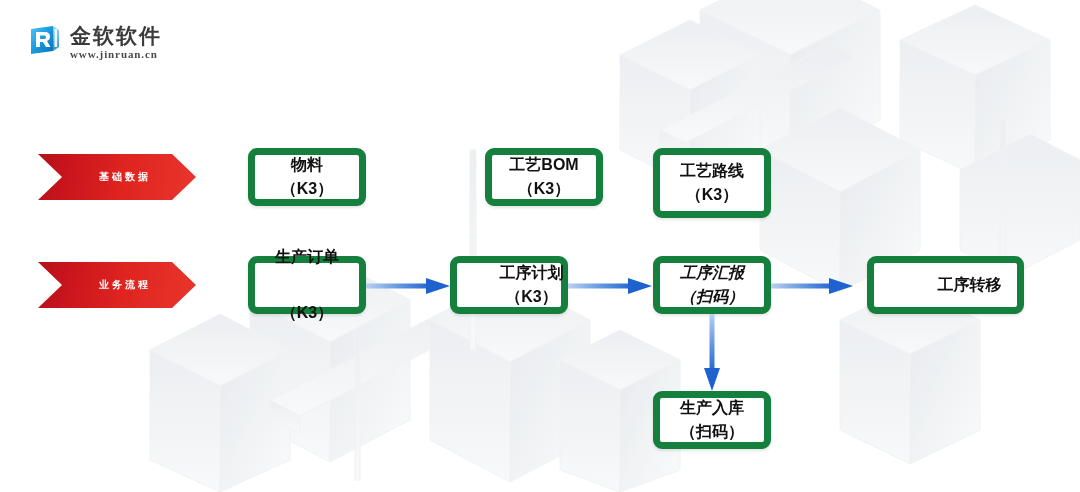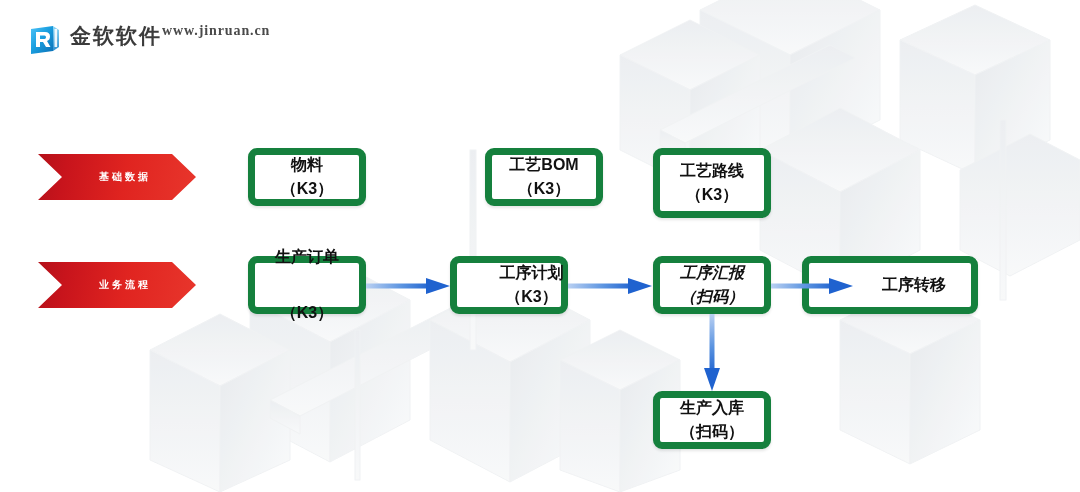--- a/index.html
+++ b/index.html
@@ -33,35 +33,35 @@
     display: flex;
     align-items: flex-start;
   }
   #logo-mark {
     width: 34px; height: 34px;
     flex: 0 0 auto;
   }
   #logo-text-wrap {
     margin-left: 8px;
     display: flex;
-    flex-direction: row;
+    flex-direction: column;
     justify-content: flex-start;
   }
   #logo-name {
     font-size: 21px;
     font-weight: bold;
     color: #3b3b3b;
     letter-spacing: 2px;
     line-height: 23px;
     white-space: nowrap;
   }
   #logo-url {
     margin-top: 1px;
     font-family: "Liberation Serif", "DejaVu Serif", serif;
-    font-size: 14px;
+    font-size: 11px;
     font-weight: bold;
     color: #4a4a4a;
     letter-spacing: 0.9px;
     line-height: 12px;
     white-space: nowrap;
   }
 
   
   .banner {
     position: absolute;
@@ -230,21 +230,21 @@
   <div class="node" style="left:450px; top:256px; width:118px; height:58px;padding-left:45px;">
     <span class="node-line">工序计划</span>
     <span class="node-line">（K3）</span>
   </div>
 
   <div class="node" style="left:653px; top:256px; width:118px; height:58px;font-style:italic;">
     <span class="node-line">工序汇报</span>
     <span class="node-line">（扫码）</span>
   </div>
 
-  <div class="node" style="left:802px; top:256px; width:176px; height:58px;padding-left:48px;">
+  <div class="node" style="left:867px; top:256px; width:157px; height:58px;padding-left:48px;">
     <span class="node-line">工序转移</span>
   </div>
 
   <div class="node" style="left:653px; top:391px; width:118px; height:58px;align-items:center;">
     <span class="node-line">生产入库</span>
     <span class="node-line">（扫码）</span>
   </div>
 
   <svg class="arrow-h" style="left:366px; top:275px;" width="86" height="22" viewBox="0 0 86 22" xmlns="http://www.w3.org/2000/svg">
     <defs>

